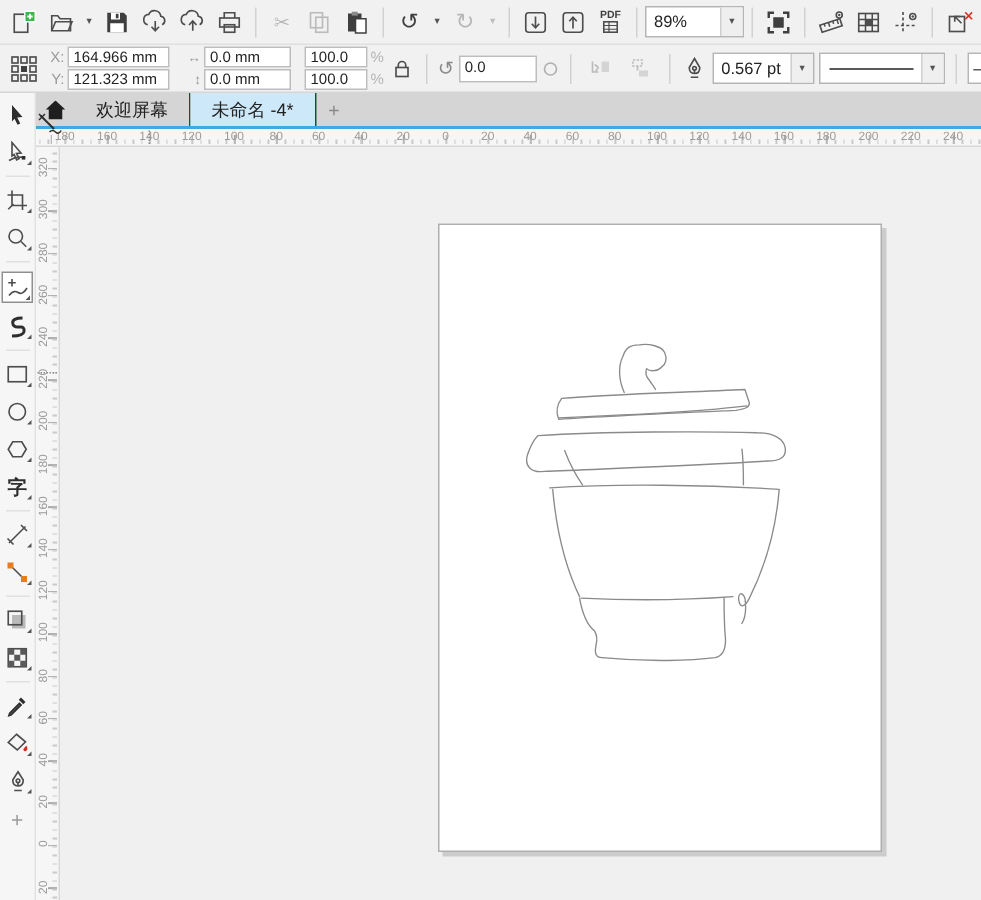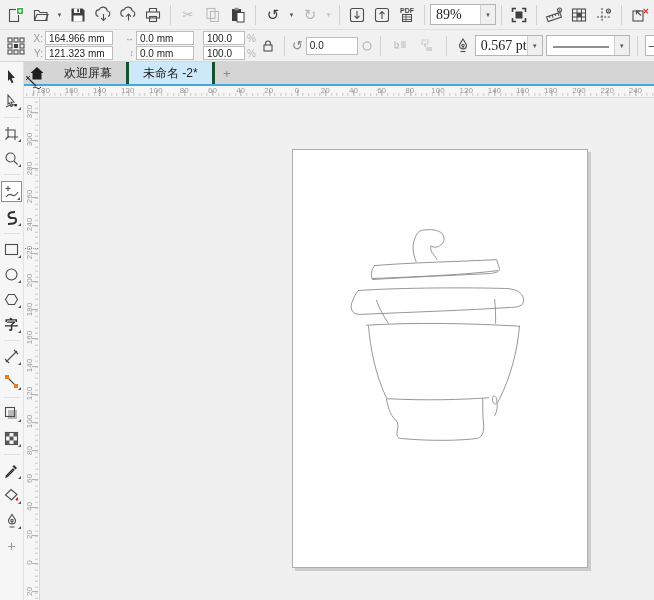--- a/index.html
+++ b/index.html
@@ -13,40 +13,40 @@
   #propbar { height:32px; background:#f1f1f1; border-bottom:1px solid #d6d6d6; padding:0 4px; gap:3px; }
   .btn { width:24px; height:24px; display:flex; align-items:center; justify-content:center; flex:0 0 auto; border-radius:2px; }
   .disabled { opacity:.32; }
   .sep { width:1px; height:20px; background:#d2d2d2; margin:0 4px; flex:0 0 auto; }
   .caret { font-size:7px; color:#555; line-height:1; }
   .caretbtn { width:11px; height:22px; display:flex; align-items:center; justify-content:center; flex:0 0 auto; }
   .ic { stroke:#4d4d4d; fill:none; stroke-width:1.1; }
   .glyph { font-size:13px; color:#3f3f3f; line-height:1; }
 
   .combo { height:21px; background:#fff; border:1px solid #b5b5b5; display:flex; align-items:center; flex:0 0 auto; }
-  .combo .val { padding:0 5px; flex:1; font-size:14px; color:#222; white-space:nowrap; overflow:hidden;font-family:Liberation Serif, serif; }
+  .combo .val { padding:0 5px; flex:1; font-size:11px; color:#222; white-space:nowrap; overflow:hidden; }
   .combo .dd { width:15px; align-self:stretch; background:#efefef; border-left:1px solid #cfcfcf; display:flex; align-items:center; justify-content:center; }
 
   .stack { display:flex; flex-direction:column; gap:1px; }
   .fieldrow { display:flex; align-items:center; gap:2px; height:14px; }
   .flabel { color:#9a9a9a; font-size:10px; width:12px; text-align:right; }
   .field { height:14px; background:#fff; border:1px solid #bdbdbd; font-size:10px; color:#222; padding:0 3px; display:flex; align-items:center; }
   .f-xy { width:68px; } .f-wh { width:58px; } .f-sc { width:42px; } .f-rot { width:52px; height:18px; }
   .pct { color:#b5b5b5; font-size:10px; }
 
   
   #main { position:relative; height:538px; }
   #toolbox { position:absolute; left:0; top:0; width:24px; height:538px; background:#f6f6f6; border-right:1px solid #e2e2e2; display:flex; flex-direction:column; align-items:center; padding-top:5px; gap:6px; }
   .tool { width:21px; height:19px; display:flex; align-items:center; justify-content:center; position:relative; flex:0 0 auto; }
   .tool.flyout::after { content:""; position:absolute; right:1px; bottom:1px; border-style:solid; border-width:0 0 3px 3px; border-color:transparent transparent #555 transparent; }
   .tool.selected { background:#fff; border:1px solid #8f8f8f; height:21px; }
   .tsep { width:16px; height:1px; background:#e0e0e0; flex:0 0 auto; }
 
   #tabbar { position:absolute; left:24px; top:0; right:0; height:22px; background:#d5d5d5; display:flex; align-items:stretch; }
-  .tab { display:flex; align-items:center; padding:0 14px; font-size:12px; color:#222; border-right:3px solid #14532d;justify-content:center; }
+  .tab { display:flex; align-items:center; padding:0 14px; font-size:12px; color:#222; border-right:1px solid #14532d;justify-content:center; }
   .tab.active { background:#cde8f8; }
   #home-btn { width:26px; display:flex; align-items:center; justify-content:center; }
   #newtab { width:24px; display:flex; align-items:center; justify-content:center; color:#8a8a8a; font-size:13px; }
   #accentline { position:absolute; left:24px; top:22px; right:0; height:2px; background:#3fa9e0; }
 
   
   #hruler { position:absolute; left:24px; top:24px; right:0; height:12px; background:#f6f6f6; border-bottom:1px solid #d8d8d8;
     background-image:
       repeating-linear-gradient(to right,#c9c9c9 0 1px,transparent 1px 5.64px),
       repeating-linear-gradient(to right,#a8a8a8 0 1px,transparent 1px 28.2px);
@@ -444,21 +444,21 @@
   <div id="tabbar">
     <div id="home-btn">
       <svg width="14" height="13" viewBox="0 0 14 13">
           <path d="M7 0L0.5 6h2v6.5h9V6h2z" fill="#1e1e1e"></path>
         </svg>
     </div>
     <div class="tab">
       <span>欢迎屏幕</span>
     </div>
     <div class="tab active">
-      <span>未命名 -2*</span>
+      <span>未命名 -4*</span>
     </div>
     <div id="newtab">
         <span>+</span>
       </div>
   </div>
   <div id="accentline"></div>
 
   <div id="hruler">
     <div id="hmark"></div>
   <span class="hlab" style="left: 19.2px;">180</span>

